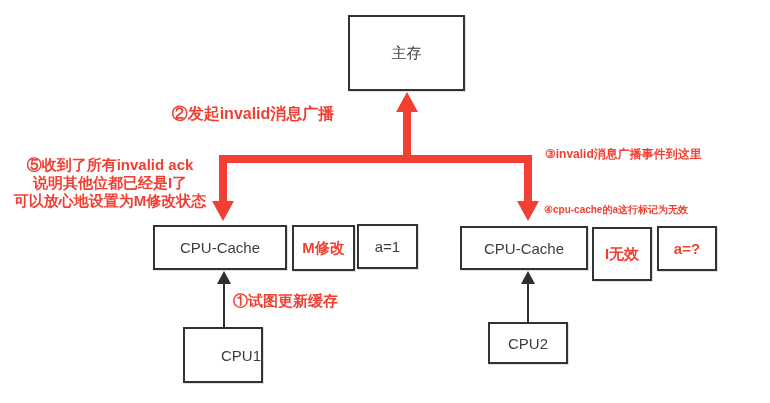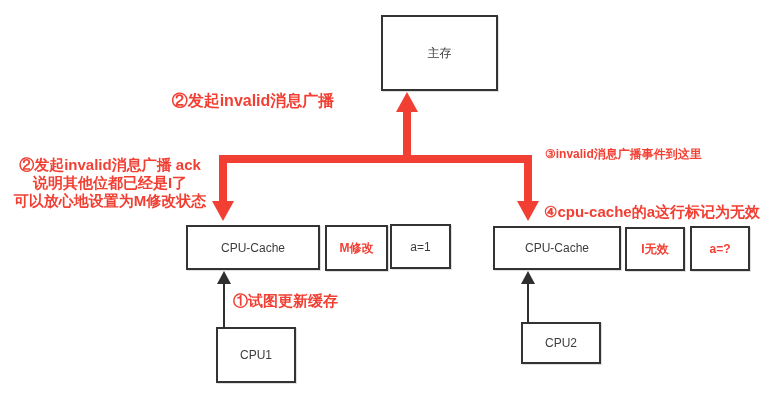--- a/index.html
+++ b/index.html
@@ -17,23 +17,22 @@
   }
   .box {
     position: absolute;
     box-sizing: border-box;
     border: 2px solid var(--ink);
     background: #ffffff;
     display: flex;
     align-items: center;
     justify-content: center;
     color: #3d3d3d;
-    font-size: 12px;
+    font-size: 15px;
     box-shadow: 1px 1px 0 rgba(0,0,0,0.12);
-    margin-left: 33px;
   }
   .box .red-bold { color: var(--red); font-weight: bold; }
   .ann {
     position: absolute;
     color: var(--red);
     font-weight: bold;
     white-space: nowrap;
   }
   .ann.center { text-align: center; white-space: normal; }
   .shaft { position: absolute; background: var(--red); }
@@ -51,40 +50,40 @@
   .memory      { left: 348px; top: 15px;  width: 117px; height: 76px; }
 
   .up-head     { left: 396px; top: 92px; }
   .up-shaft    { left: 403px; top: 110px; width: 8px;  height: 50px; }
   .h-shaft     { left: 219px; top: 155px; width: 313px; height: 8px; }
   .ldn-shaft   { left: 219px; top: 155px; width: 8px;  height: 48px; }
   .ldn-head    { left: 212px; top: 201px; }
   .rdn-shaft   { left: 524px; top: 155px; width: 8px;  height: 48px; }
   .rdn-head    { left: 517px; top: 201px; }
 
-  .ann-step2 { left: 150px; top: 91px; width: 206px; font-size: 16px; line-height: 20px; }
+  .ann-step2 { left: 150px; top: 104px; width: 206px; font-size: 16px; line-height: 20px; }
   .ann-step5 { left: 4px;   top: 156px; width: 212px; font-size: 15px; line-height: 18px; }
   .ann-step3 { left: 545px; top: 146px; font-size: 12px; }
-  .ann-step4 { left: 544px; top: 203px; font-size: 15px; }
+  .ann-step4 { left: 544px; top: 203px; font-size: 10px; }
   .ann-step1 { left: 233px; top: 292px; font-size: 15px; }
 
   .lcache      { left: 153px; top: 225px; width: 134px; height: 45px; }
   .lstate      { left: 292px; top: 225px; width: 63px;  height: 46px; }
   .lvalue      { left: 357px; top: 224px; width: 61px;  height: 45px; }
 
   .rcache      { left: 460px; top: 226px; width: 128px; height: 44px; }
-  .rstate      { left: 592px; top: 227px; width: 60px;  height: 44px; }
+  .rstate      { left: 592px; top: 227px; width: 60px;  height: 54px; }
   .rvalue      { left: 657px; top: 226px; width: 60px;  height: 45px; }
 
   .cpu1-shaft  { left: 223px; top: 283px; height: 44px; }
   .cpu1-head   { left: 217px; top: 271px; }
   .cpu2-shaft  { left: 527px; top: 283px; height: 39px; }
   .cpu2-head   { left: 521px; top: 271px; }
 
-  .cpu1        { left: 183px; top: 327px; width: 80px; height: 56px; }
+  .cpu1        { left: 183px; top: 327px; width: 80px; height: 56px; justify-content: flex-end; }
   .cpu2        { left: 488px; top: 322px; width: 80px; height: 42px; }
 </style>
 </head>
 <body>
 
 <div class="stage">
 
   <div class="box memory">
     <span>主存</span>
   </div>
@@ -98,21 +97,21 @@
   <div class="tri down ldn-head"></div>
 
   <div class="shaft rdn-shaft"></div>
   <div class="tri down rdn-head"></div>
 
   <div class="ann center ann-step2">
     <div>②发起invalid消息广播</div>
   </div>
 
   <div class="ann center ann-step5">
-    <div>②发起invalid消息广播 ack</div>
+    <div>⑤收到了所有invalid ack</div>
     <div>说明其他位都已经是I了</div>
     <div>可以放心地设置为M修改状态</div>
   </div>
 
   <div class="ann ann-step3">③invalid消息广播事件到这里</div>
   <div class="ann ann-step4">④cpu-cache的a这行标记为无效</div>
   <div class="ann ann-step1">①试图更新缓存</div>
 
   <div class="box lcache">
     <span>CPU-Cache</span>

